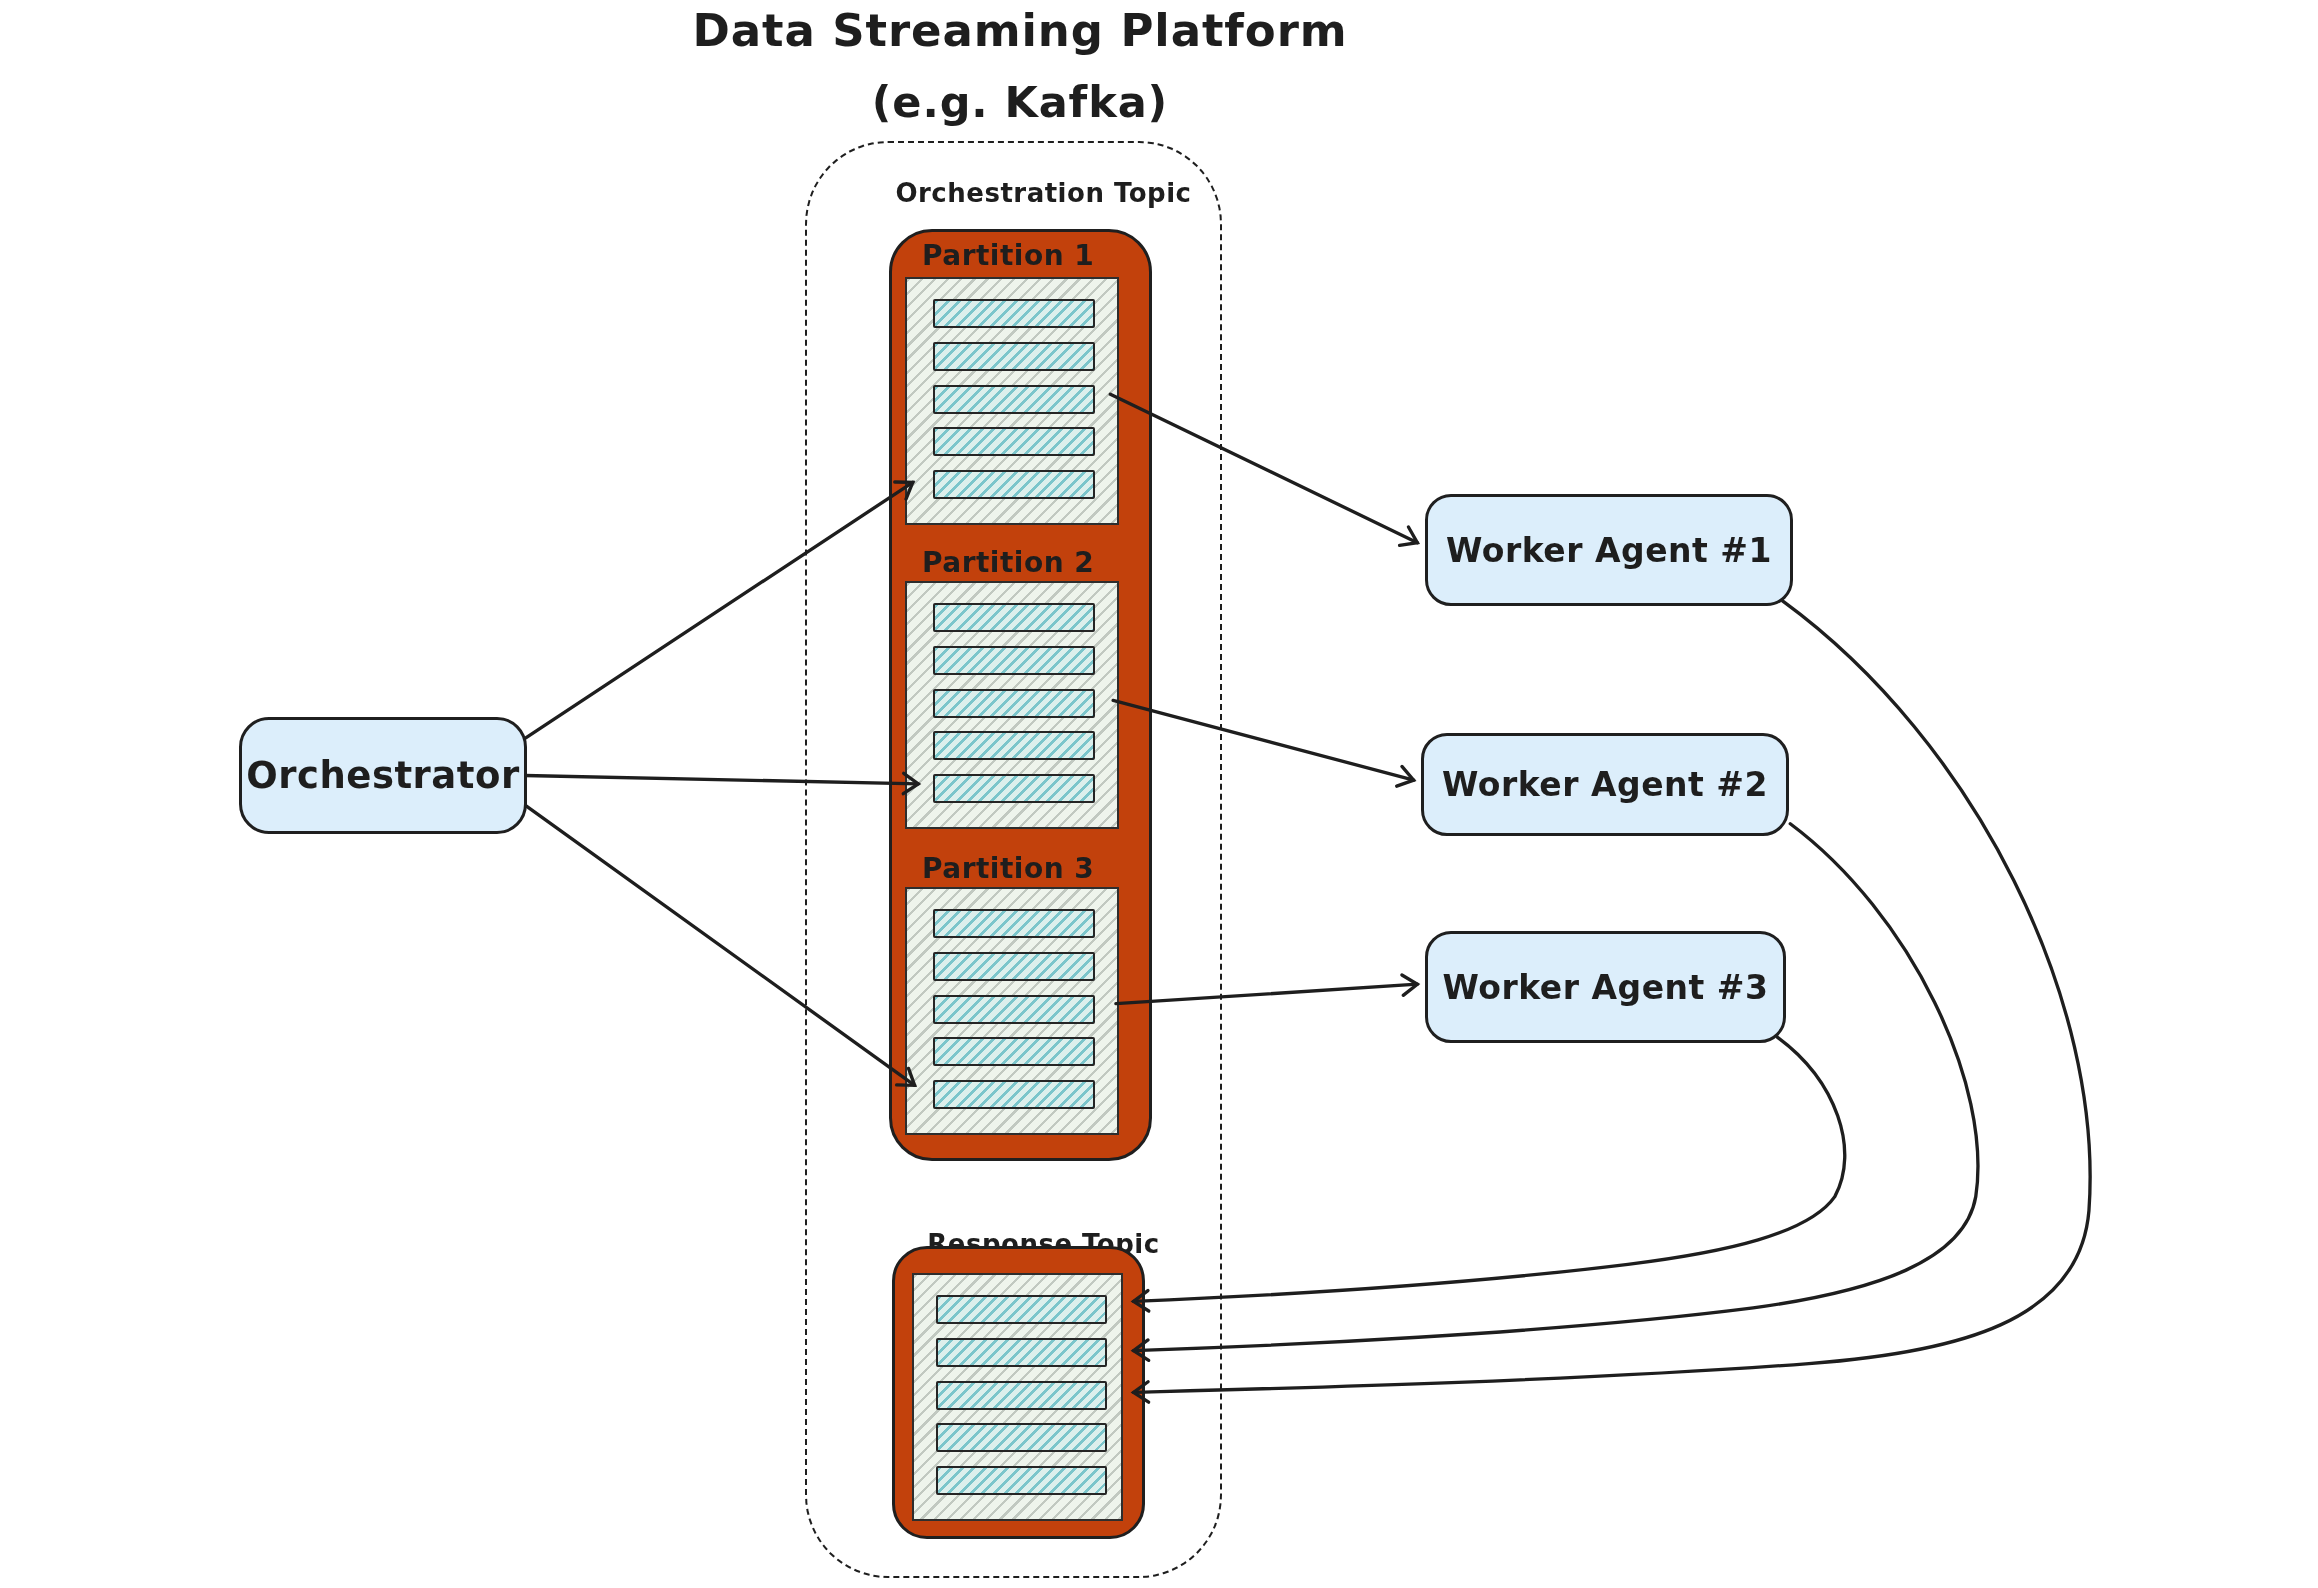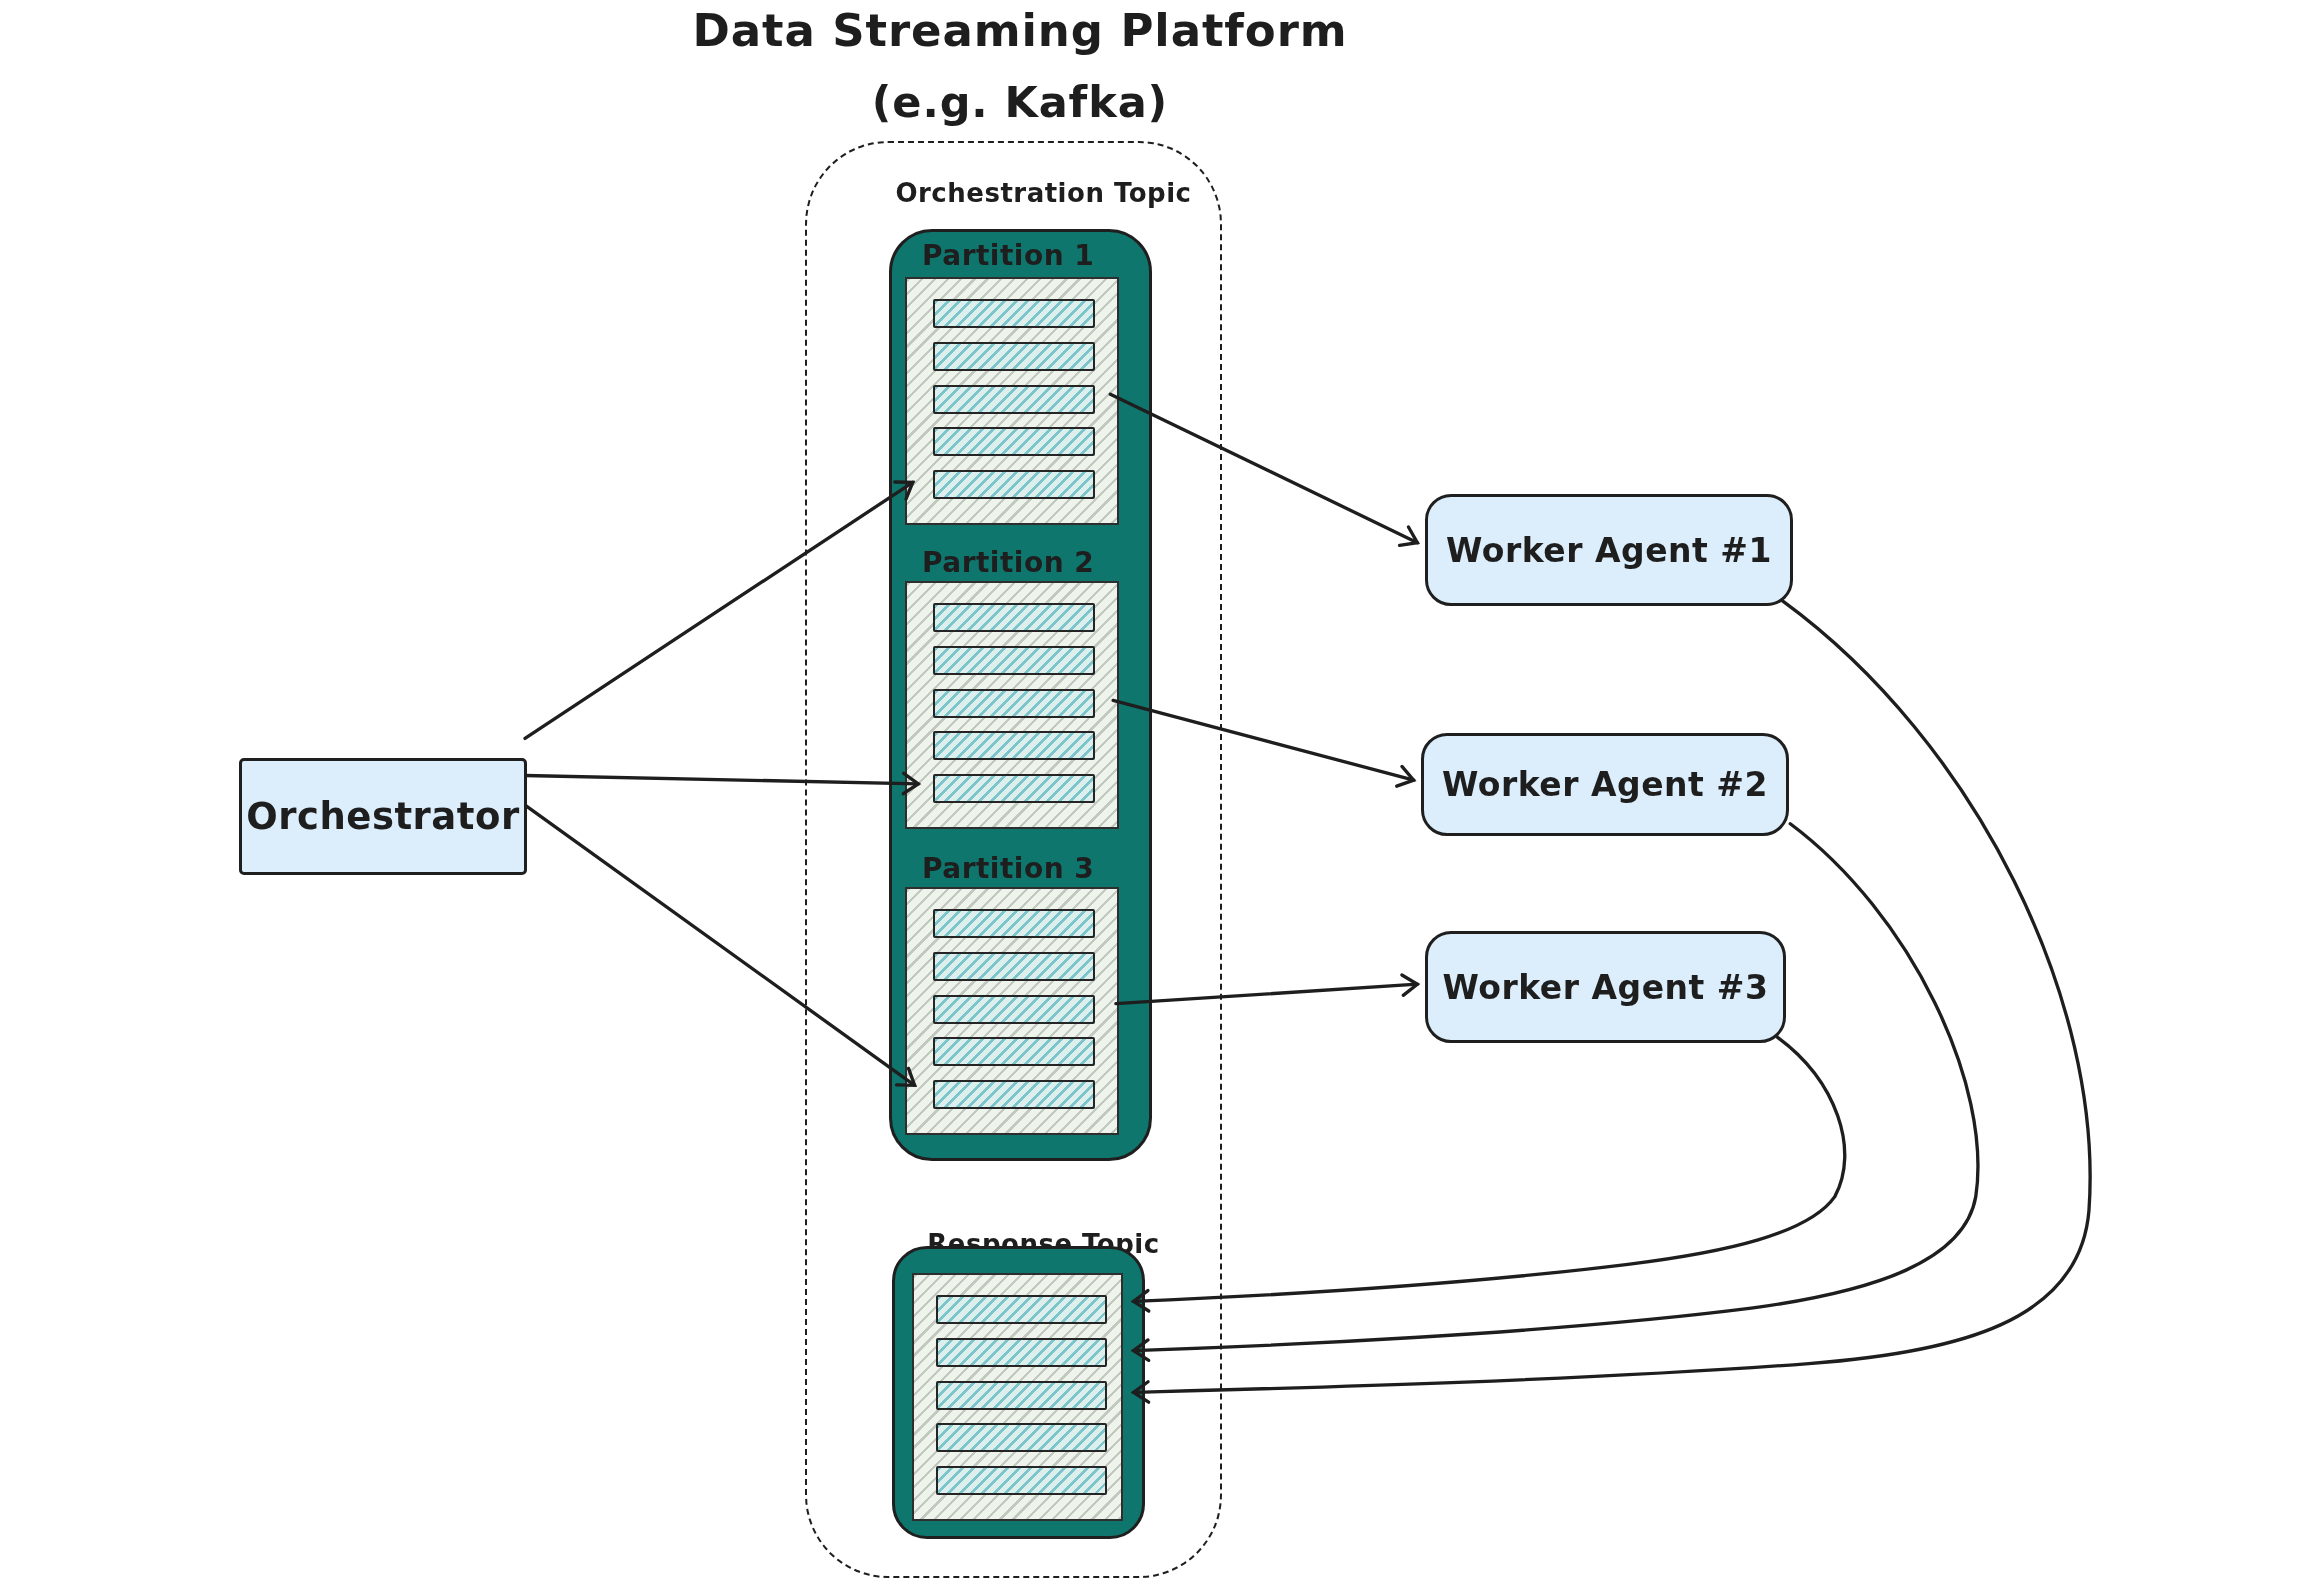--- a/index.html
+++ b/index.html
@@ -14,21 +14,21 @@
   
   .platform{position:absolute;left:805px;top:141px;width:413px;height:1433px;
             border:2.8px dashed #1e1e1e;border-radius:83px;z-index:1;}
 
   .topic-label{position:absolute;left:837px;width:413px;text-align:center;
                font-size:26px;font-weight:600;z-index:2;letter-spacing:0.5px;}
   .orch-label{top:178px;}
   .resp-label{top:1197px;margin-top:32px;}
 
   
-  .green-box{position:absolute;background:#0f766e;border:3.7px solid #1f1f1f;z-index:2;}
+  .green-box{position:absolute;background:#c2410c;border:3.7px solid #1f1f1f;z-index:2;}
   .orch-box{left:889px;top:229px;width:257px;height:926px;border-radius:43px;}
   .resp-box{left:892px;top:1246px;width:247px;height:287px;border-radius:35px;}
 
   .partition{position:absolute;left:0;width:100%;}
   .p-label{position:absolute;left:30px;font-size:28px;font-weight:600;letter-spacing:0.5px;}
 
   .hatch{position:absolute;left:13px;width:210px;height:244px;
          background:
            repeating-linear-gradient(135deg, rgba(120,130,122,0.38) 0 2.3px, transparent 2.3px 9.3px),
            #eef4ec;
@@ -39,21 +39,21 @@
            background:
              repeating-linear-gradient(135deg, rgba(44,163,176,0.55) 0 2.8px, transparent 2.8px 8px),
              #dcefec;
            border:2.8px solid #252525;border-radius:1.9px;}
   .resp-box .msg-bar{left:22px;width:167px;}
 
   
   .node{position:absolute;background:#dceefb;border:3.7px solid #1f1f1f;border-radius:26px;
         display:flex;align-items:center;justify-content:center;z-index:4;
         font-weight:600;letter-spacing:0.5px;}
-  .orchestrator{left:239px;top:758px;width:282px;height:111px;font-size:37px;border-radius:5px;text-align:right;}
+  .orchestrator{left:239px;top:717px;width:282px;height:111px;font-size:37px;border-radius:30px;text-align:right;}
   .w1{left:1425px;top:494px;width:362px;height:106px;font-size:33px;justify-content:center;}
   .w2{left:1421px;top:733px;width:362px;height:97px;font-size:33px;}
   .w3{left:1425px;top:931px;width:355px;height:106px;font-size:33px;}
 
   
   svg.arrows{position:absolute;left:0;top:0;z-index:3;pointer-events:none;}
   .arrow{fill:none;stroke:#1e1e1e;stroke-width:3.6px;stroke-linecap:round;}
 </style>
 </head>
 <body>

